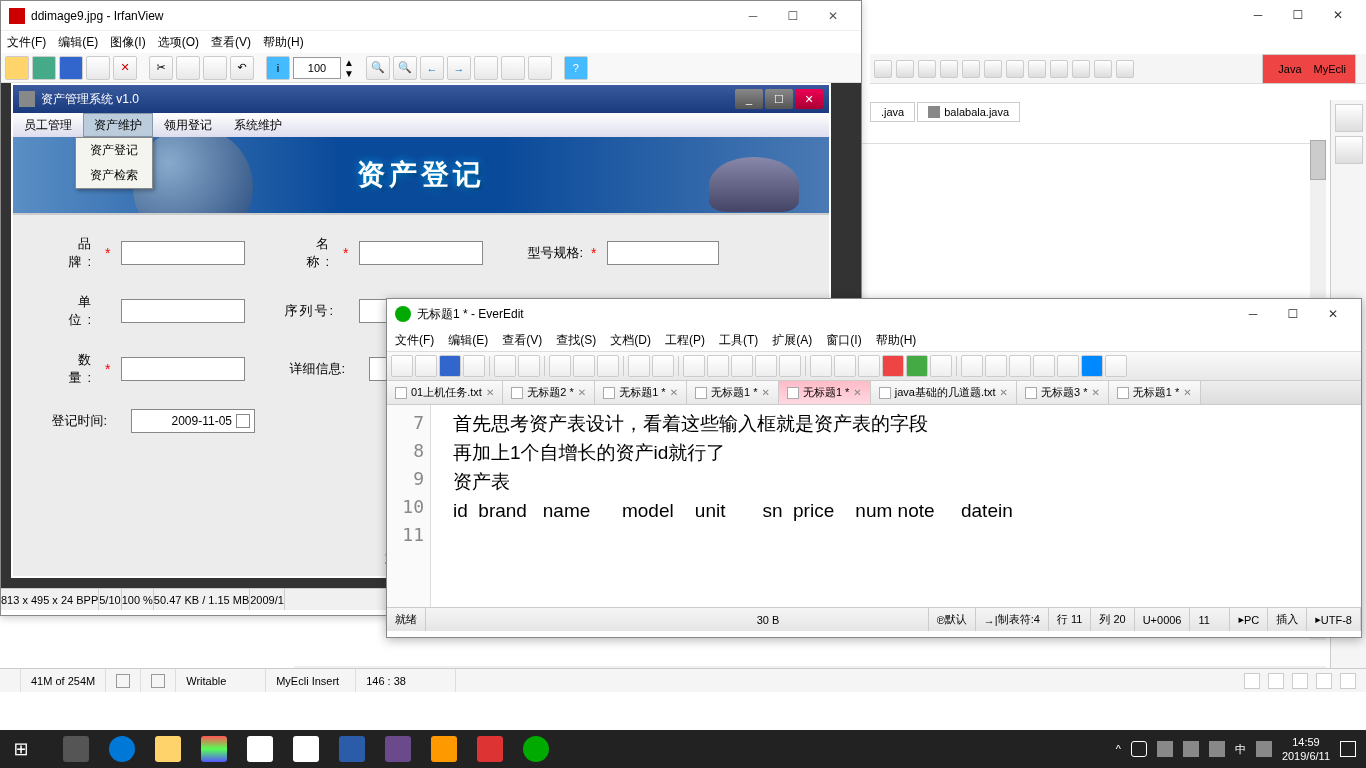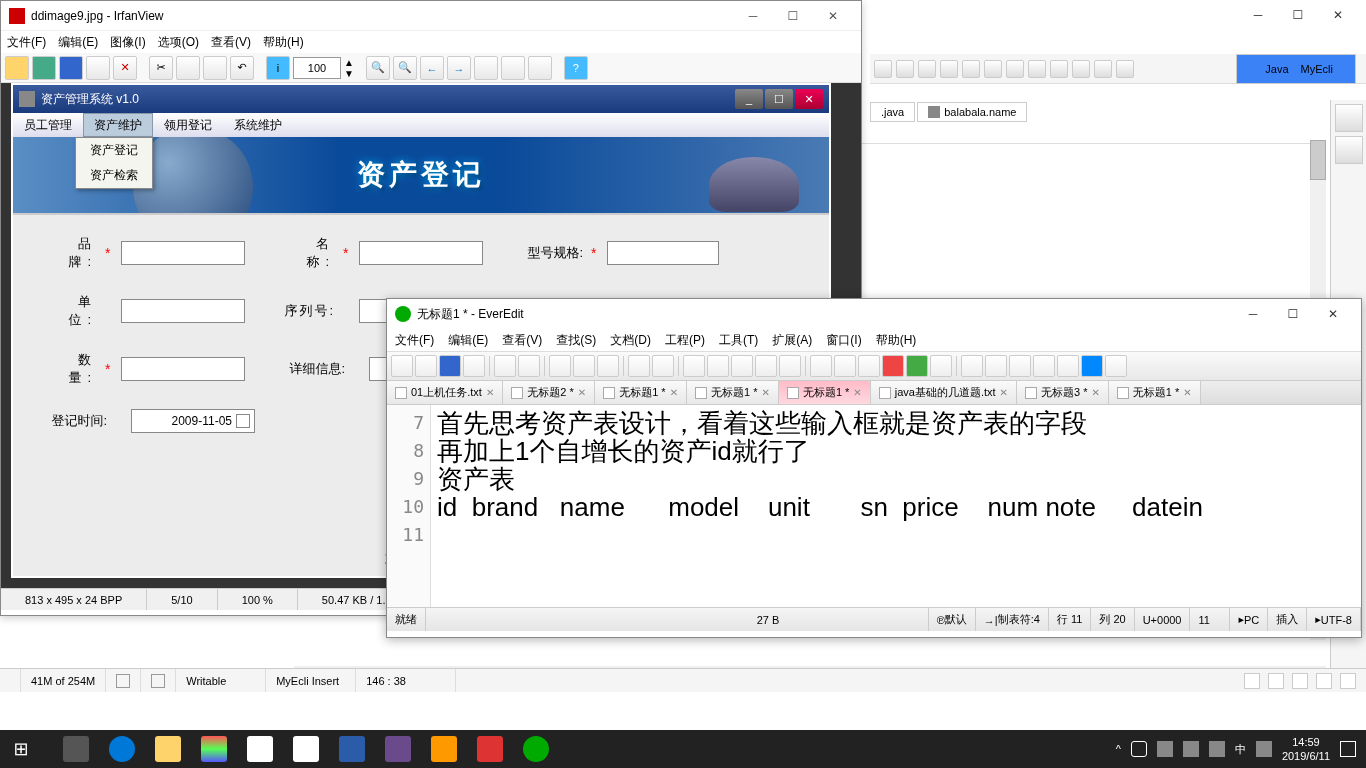--- a/index.html
+++ b/index.html
@@ -4,21 +4,21 @@
 <style>
 * { box-sizing: border-box; font-family: "Microsoft YaHei", "Segoe UI", sans-serif; }
 body { margin: 0; width: 1366px; height: 768px; background: #f0f0f0; overflow: hidden; position: relative; font-size: 12px; }
 
 
 .eclipse { position: absolute; top: 0; left: 0; width: 1366px; height: 730px; background: #fff; }
 .eclipse-titlebar { height: 30px; background: #fff; display: flex; align-items: center; justify-content: flex-end; padding-right: 8px; }
 .eclipse-titlebar span { width: 40px; height: 24px; display: flex; align-items: center; justify-content: center; color: #333; }
 .eclipse-toolbar { position: absolute; top: 54px; left: 870px; right: 0; height: 30px; display: flex; align-items: center; gap: 4px; background: #f5f5f5; border-bottom: 1px solid #ddd; padding: 0 4px; }
 .eclipse-toolbar .tb { width: 18px; height: 18px; background: linear-gradient(#fff,#ddd); border: 1px solid #ccc; border-radius: 2px; }
-.eclipse-perspective { position: absolute; top: 54px; right: 10px; display: flex; gap: 6px; align-items: center; height: 30px; padding: 0 22px; background: #3b82f6; border: 1px solid #ccc; }
+.eclipse-perspective { position: absolute; top: 54px; right: 10px; display: flex; gap: 6px; align-items: center; height: 30px; padding: 0 9px; background: #ef4444; border: 1px solid #ccc; }
 .eclipse-perspective span { font-size: 11px; }
 .eclipse-tabs { position: absolute; top: 100px; left: 870px; height: 24px; display: flex; align-items: center; gap: 2px; }
 .eclipse-tab { padding: 3px 10px; background: #fff; border: 1px solid #ccc; font-size: 11px; display: flex; align-items: center; gap: 4px; }
 .eclipse-ruler { position: absolute; left:294px; top: 126px; width: 1030px; height: 18px; background: #fff; border-bottom: 1px solid #ddd; }
 .eclipse-scroll { position: absolute; right: 40px; top: 140px; width: 16px; height: 500px; background: #f0f0f0; }
 .eclipse-scroll .thumb { width: 100%; height: 40px; background: #ccc; border: 1px solid #aaa; margin-top: 0; }
 .eclipse-sidepanel { position: absolute; right: 0; top: 100px; width: 36px; height: 580px; background: #f5f5f5; border-left: 1px solid #ccc; }
 .eclipse-sidepanel .sp { width: 28px; height: 28px; margin: 4px auto; background: linear-gradient(#fff,#ddd); border: 1px solid #ccc; }
 .eclipse-hscroll { position: absolute; left: 294px; bottom: 48px; right: 40px; height: 16px; background: #f0f0f0; }
 .eclipse-statusbar { position: absolute; left:0; bottom:38px; width: 1366px; height: 24px; background: #f5f5f5; border-top: 1px solid #ccc; display: flex; align-items: center; font-size: 11px; }
@@ -32,21 +32,21 @@
 .irfan-titlebar .icon { width: 16px; height: 16px; background: #c00; margin-right: 6px; }
 .irfan-titlebar .title { flex: 1; font-size: 12px; }
 .irfan-titlebar .winbtns { display: flex; }
 .irfan-titlebar .winbtns span { width: 40px; height: 24px; display: flex; align-items: center; justify-content: center; color: #555; }
 .irfan-menubar { height: 22px; display: flex; align-items: center; padding: 0 6px; gap: 12px; font-size: 12px; }
 .irfan-toolbar { height: 30px; display: flex; align-items: center; padding: 0 4px; gap: 3px; background: #f8f8f8; border-bottom: 1px solid #ddd; }
 .irfan-toolbar .tbtn { width: 24px; height: 24px; background: linear-gradient(#fff,#e8e8e8); border: 1px solid #ccc; border-radius: 2px; display: flex; align-items: center; justify-content: center; font-size: 11px; }
 .irfan-toolbar .zoom { width: 48px; height: 22px; background: #fff; border: 1px solid #999; font-size: 11px; text-align: center; }
 .irfan-viewport { position: relative; width: 860px; height: 505px; background: #333; padding: 4px; }
 .irfan-statusbar { height: 22px; display: flex; align-items: center; background: #f0f0f0; border-top: 1px solid #ccc; font-size: 11px; }
-.irfan-statusbar .cell { padding: 0 24px; border-right: 1px solid #ccc; height: 100%; display: flex; align-items: center; }
+.irfan-statusbar .cell { padding: 0 0; border-right: 1px solid #ccc; height: 100%; display: flex; align-items: center; }
 
 
 .asset { position: absolute; top: 0; left: 10px; width: 820px; height: 495px; background: #ececec; border: 2px solid #fff; }
 .asset-titlebar { height: 28px; background: linear-gradient(#3a5a9e,#1a3a7e); display: flex; align-items: center; padding: 0 6px; color: #fff; }
 .asset-titlebar .icon { width: 16px; height: 16px; background: #888; margin-right: 6px; }
 .asset-titlebar .title { flex: 1; font-size: 12px; }
 .asset-titlebar .winbtns { display: flex; gap: 2px; }
 .asset-titlebar .wb { width: 28px; height: 20px; background: linear-gradient(#888,#555); border-radius: 2px; display: flex; align-items: center; justify-content: center; color: #fff; font-size: 11px; }
 .asset-titlebar .wb.close { background: linear-gradient(#e05,#a03); }
 .asset-menubar { height: 24px; background: linear-gradient(#fff,#dde); display: flex; align-items: stretch; }
@@ -77,21 +77,21 @@
 .ee-toolbar { height: 30px; display: flex; align-items: center; padding: 0 4px; gap: 2px; background: linear-gradient(#fafafa,#e8e8e8); border-top: 1px solid #ddd; border-bottom: 1px solid #ccc; }
 .ee-toolbar .tbtn { width: 22px; height: 22px; background: linear-gradient(#fff,#eee); border: 1px solid #ccc; border-radius: 2px; }
 .ee-toolbar .sep { width: 1px; height: 20px; background: #ccc; margin: 0 2px; }
 .ee-tabs { height: 24px; display: flex; align-items: stretch; background: linear-gradient(#eee,#ddd); border-bottom: 1px solid #ccc; overflow: hidden; }
 .ee-tab { padding: 0 8px; display: flex; align-items: center; gap: 4px; font-size: 11px; border-right: 1px solid #ccc; background: linear-gradient(#fafafa,#e8e8e8); white-space: nowrap; }
 .ee-tab .ticon { width: 12px; height: 12px; background: #fff; border: 1px solid #aaa; }
 .ee-tab .tclose { color: #888; font-size: 10px; }
 .ee-tab.active { background: linear-gradient(#ffbbc8,#ffd8e0); }
 .ee-content { display: flex; height: 202px; }
 .ee-gutter { width: 44px; background: #fafafa; border-right: 1px solid #ddd; text-align: right; padding: 4px 6px 0 0; color: #888; font-family: Consolas, monospace; font-size: 18px; line-height: 28px; }
-.ee-text { flex: 1; padding: 4px 6px; font-family: Consolas, "Microsoft YaHei", monospace; font-size: 26px; line-height: 28px; white-space: pre; color: #000; }
+.ee-text { flex: 1; padding: 4px 6px; font-family: Consolas, "Microsoft YaHei", monospace; font-size: 19px; line-height: 28px; white-space: pre; color: #000; margin-left: 16px; }
 .ee-text .hl { background: #d4ebff; display: block; }
 .ee-statusbar { height: 24px; display: flex; align-items: center; background: linear-gradient(#f5f5f5,#e5e5e5); border-top: 1px solid #ccc; font-size: 11px; }
 .ee-statusbar .cell { padding: 0 8px; border-right: 1px solid #ccc; height: 100%; display: flex; align-items: center; }
 .ee-statusbar .spacer { flex: 1; border-right: none; }
 
 
 .taskbar { position: absolute; bottom: 0; left: 0; width: 1366px; height: 38px; background: #222; display: flex; align-items: center; color: #fff; }
 .taskbar .start { width: 42px; height: 100%; display: flex; align-items: center; justify-content: center; font-size: 18px; }
 .taskbar .search { display: flex; align-items: center; background: #333; height: 32px; width: 328px; margin-left: 2px; padding: 0 8px; gap: 8px; }
 .taskbar .search .sicon { width: 18px; height: 18px; border: 2px solid #fff; border-radius: 50%; }
@@ -133,21 +133,21 @@
     <span>Java</span>
     <div class="tb" style="background:#48c;border-color:#269"></div>
     <span>MyEcli</span>
   </div>
   <div class="eclipse-tabs">
     <div class="eclipse-tab">
         <span>.java</span>
       </div>
     <div class="eclipse-tab">
         <span style="width:12px;height:12px;background:#888;display:inline-block"></span>
-        <span>balabala.name</span>
+        <span>balabala.java</span>
       </div>
   </div>
   <div class="eclipse-ruler"></div>
   <div class="eclipse-scroll">
       <div class="thumb"></div>
     </div>
   <div class="eclipse-sidepanel">
     <div class="sp"></div>
     <div class="sp"></div>
   </div>
@@ -403,26 +403,26 @@
     <div class="ee-gutter">7<br>8<br>9<br>10<br>11</div>
     <div class="ee-text"><span>首先思考资产表设计，看着这些输入框就是资产表的字段</span>
 <span>再加上1个自增长的资产id就行了</span>
 <span>资产表</span>
 <span>id  brand   name      model    unit       sn  price    num note     datein</span>
 </div>
   </div>
   <div class="ee-statusbar">
     <div class="cell">就绪</div>
     <div class="cell spacer"></div>
-    <div class="cell" style="width:180px">27 B</div>
+    <div class="cell" style="width:180px">30 B</div>
     <div class="cell">℗ <span>默认</span></div>
     <div class="cell">→| <span>制表符:4</span></div>
     <div class="cell">行 11</div>
     <div class="cell">列 20</div>
-    <div class="cell">U+0000</div>
+    <div class="cell">U+0006</div>
     <div class="cell" style="width:40px">11</div>
     <div class="cell">▸ <span>PC</span></div>
     <div class="cell">插入</div>
     <div class="cell">▸ <span>UTF-8</span></div>
   </div>
 </div>
 
 <div class="taskbar">
   <div class="start">⊞</div>
   <div class="tbitems">

